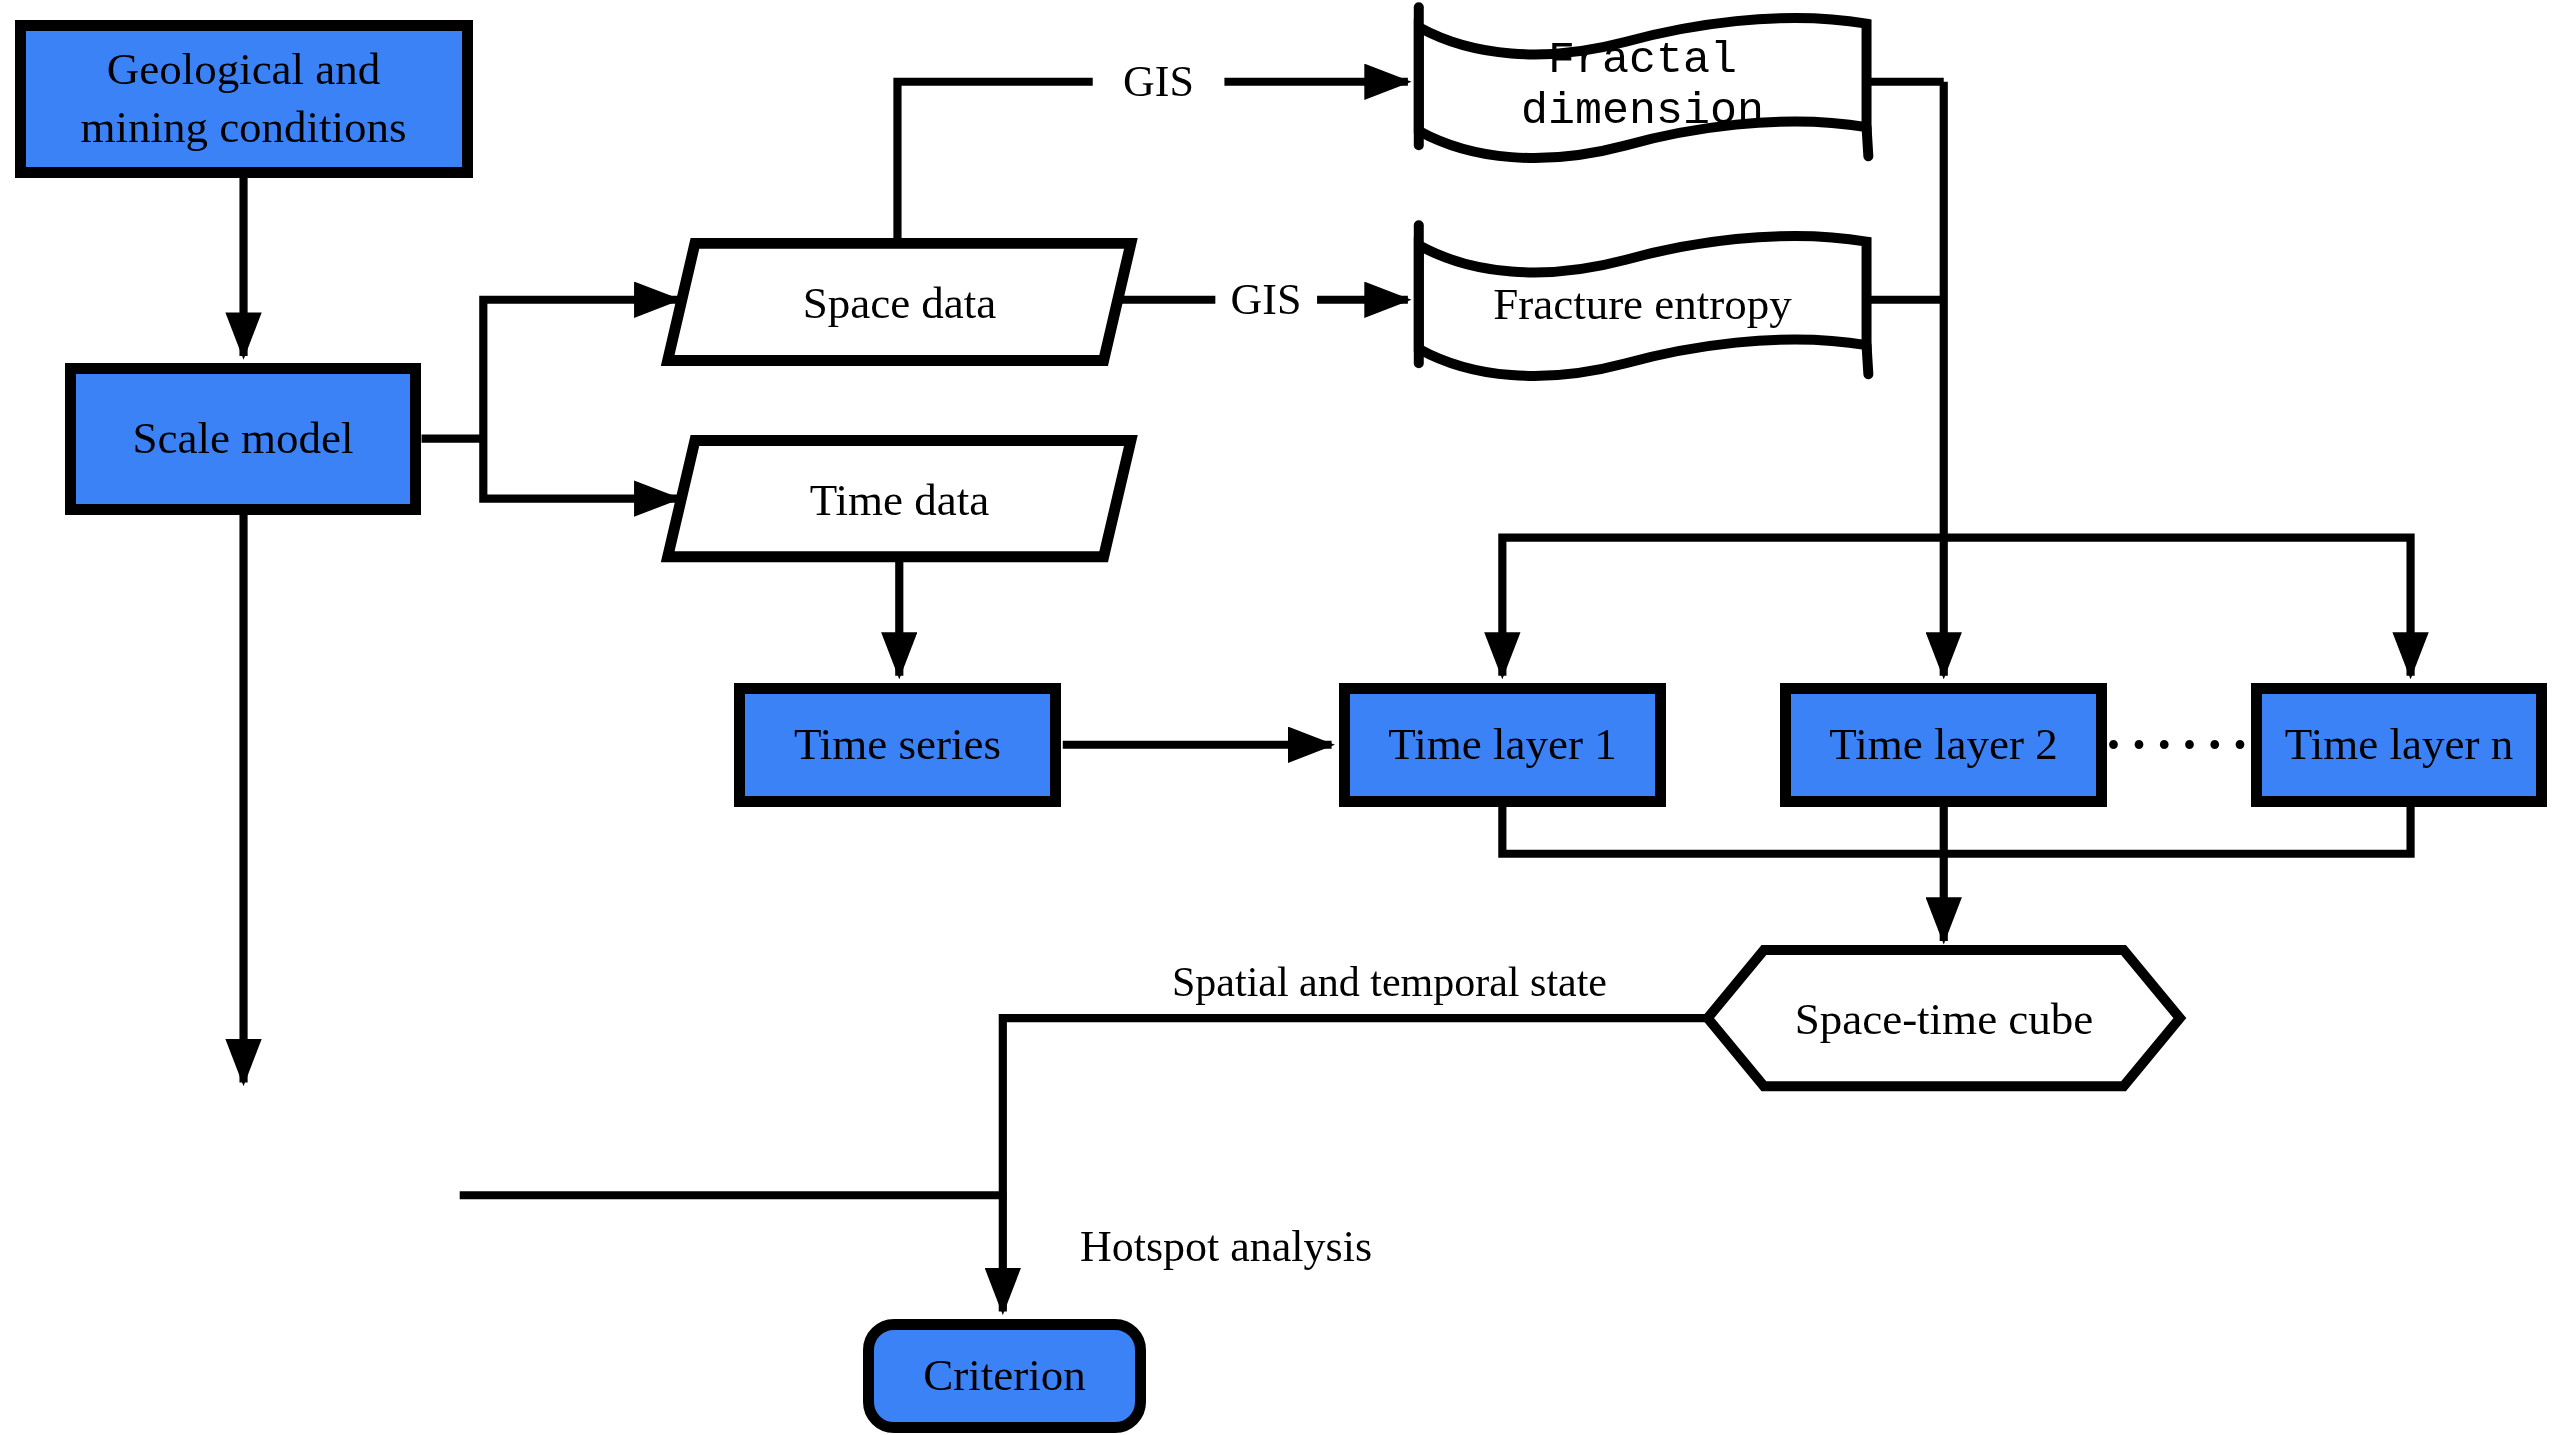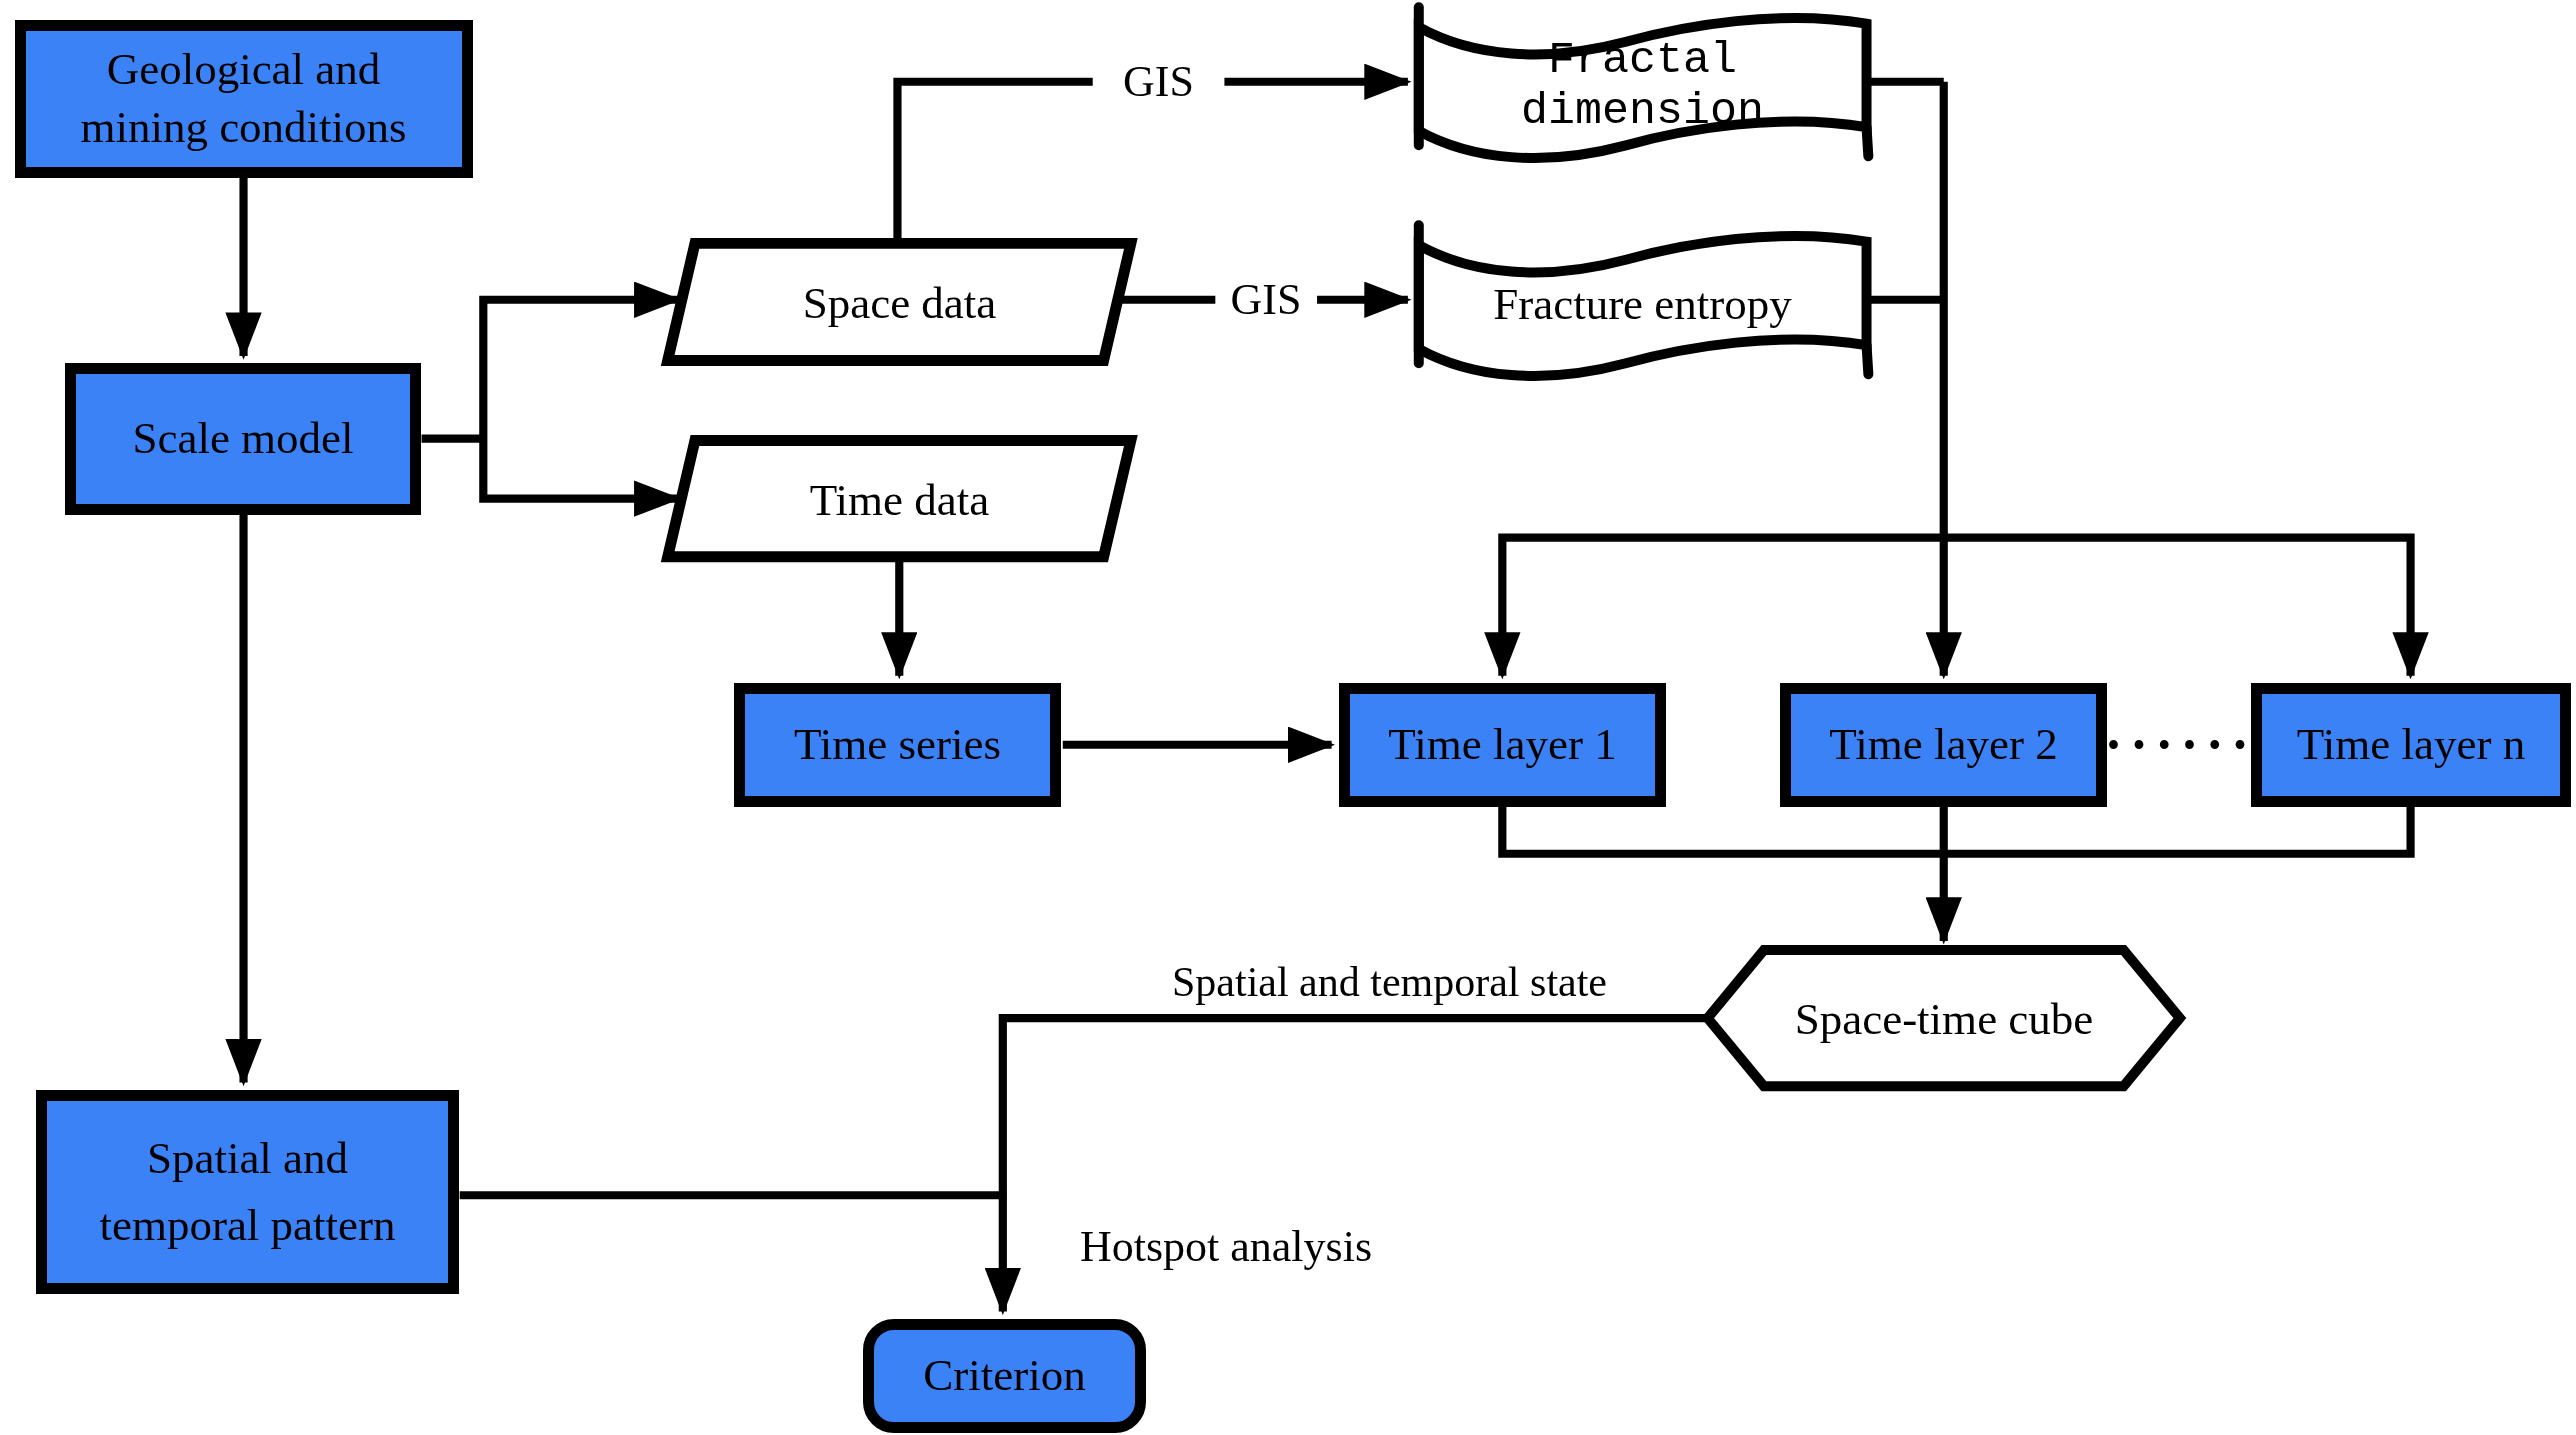--- a/index.html
+++ b/index.html
@@ -92,28 +92,24 @@
   </div>
 
   <div class="node" style="left:1339px;top:683px;width:327px;height:124px;">
     <span>Time layer 1</span>
   </div>
 
   <div class="node" style="left:1780px;top:683px;width:327px;height:124px;">
     <span>Time layer 2</span>
   </div>
 
-  <div class="node" style="left:2251px;top:683px;width:320px;height:124px;">
+  <div class="node" style="left:2251px;top:683px;width:296px;height:124px;">
     <span>Time layer n</span>
   </div>
 
-  <div class="node pattern-node" style="left:36px;top:1090px;width:423px;height:204px;">
-    <span>Spatial and
-temporal pattern</span>
-  </div>
 
   <div class="node rounded" style="left:863px;top:1319px;width:283px;height:114px;">
     <span>Criterion</span>
   </div>
 
   <div class="label" style="left:668px;top:247px;width:463px;height:111px;">
     <span>Space data</span>
   </div>
 
   <div class="label" style="left:668px;top:444px;width:463px;height:111px;">

